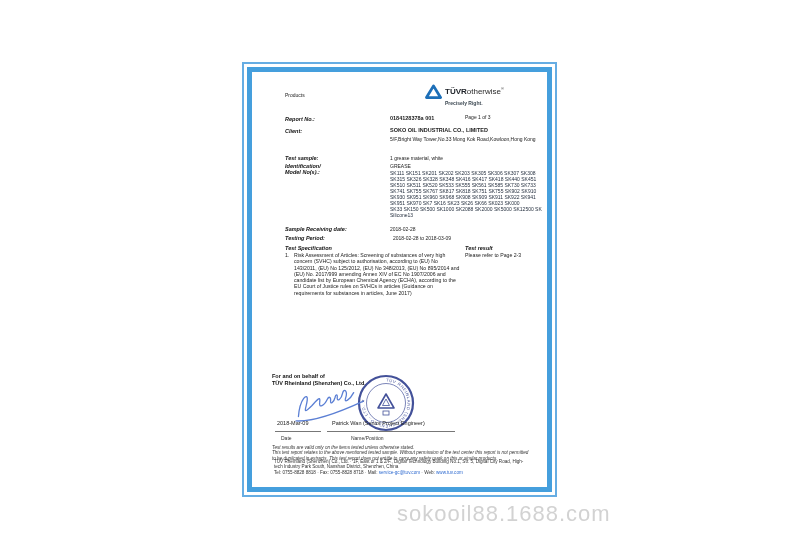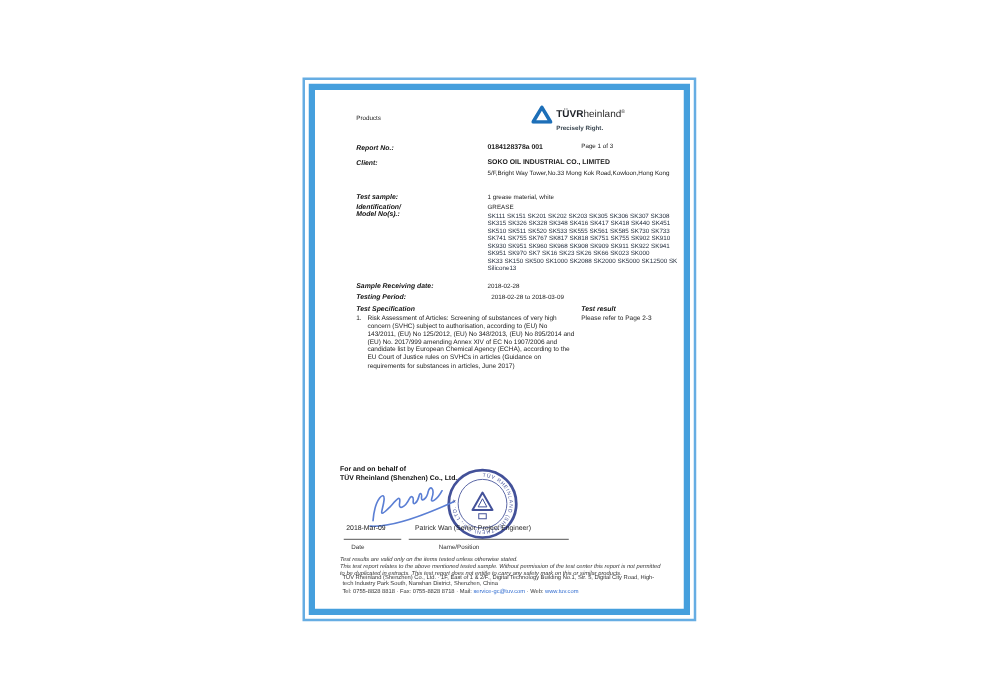--- a/index.html
+++ b/index.html
@@ -91,21 +91,21 @@
 
   <div class="page">
 
     <div class="pos products t5">Products</div>
 
     <div class="pos logo-wrap">
       <div class="logo-row">
         <svg class="logo-tri" viewBox="0 0 18 16">
           <polygon points="9,2 16.5,14.5 1.5,14.5" fill="none" stroke="#1d6fb8" stroke-width="3" stroke-linejoin="round"></polygon>
         </svg>
-        <div class="brand"><b>TÜVR</b><span>heinland</span><span class="reg">®</span></div>
+        <div class="brand"><b>TÜVR</b><span>otherwise</span><span class="reg">®</span></div>
       </div>
       <div class="tagline">Precisely Right.</div>
     </div>
 
     <div class="pos pageno">Page 1 of 3</div>
 
     <div class="pos label-col lbl" style="top:43px;">Report No.:</div>
     <div class="pos value-col t55 val-b" style="top:42px;">0184128378a 001</div>
 
     <div class="pos label-col lbl" style="top:55px;">Client:</div>
@@ -185,14 +185,15 @@
     <div class="pos fineprint">
       <div>Test results are valid only on the items tested unless otherwise stated.</div>
       <div>This test report relates to the above mentioned tested sample. Without permission of the test center this report is not permitted to be duplicated in extracts. This test report does not entitle to carry any safety mark on this or similar products.</div>
     </div>
     <div class="pos addr">TÜV Rheinland (Shenzhen) Co., Ltd. · 1F, East of 1 &amp; 2/F., Digital Technology Building No.1, Str. 5, Digital City Road, High-tech Industry Park South, Nanshan District, Shenzhen, China</div>
     <div class="pos contact">
       <span>Tel: 0755-8828 8818 · Fax: 0755-8828 8718 · Mail: </span><span class="link">service-gc@tuv.com</span><span> · Web: </span><span class="link">www.tuv.com</span>
     </div>
   </div>
 
+  <div class="wm-url">sokooil88.1688.com</div>
 
 </div>
 
 </body></html>

